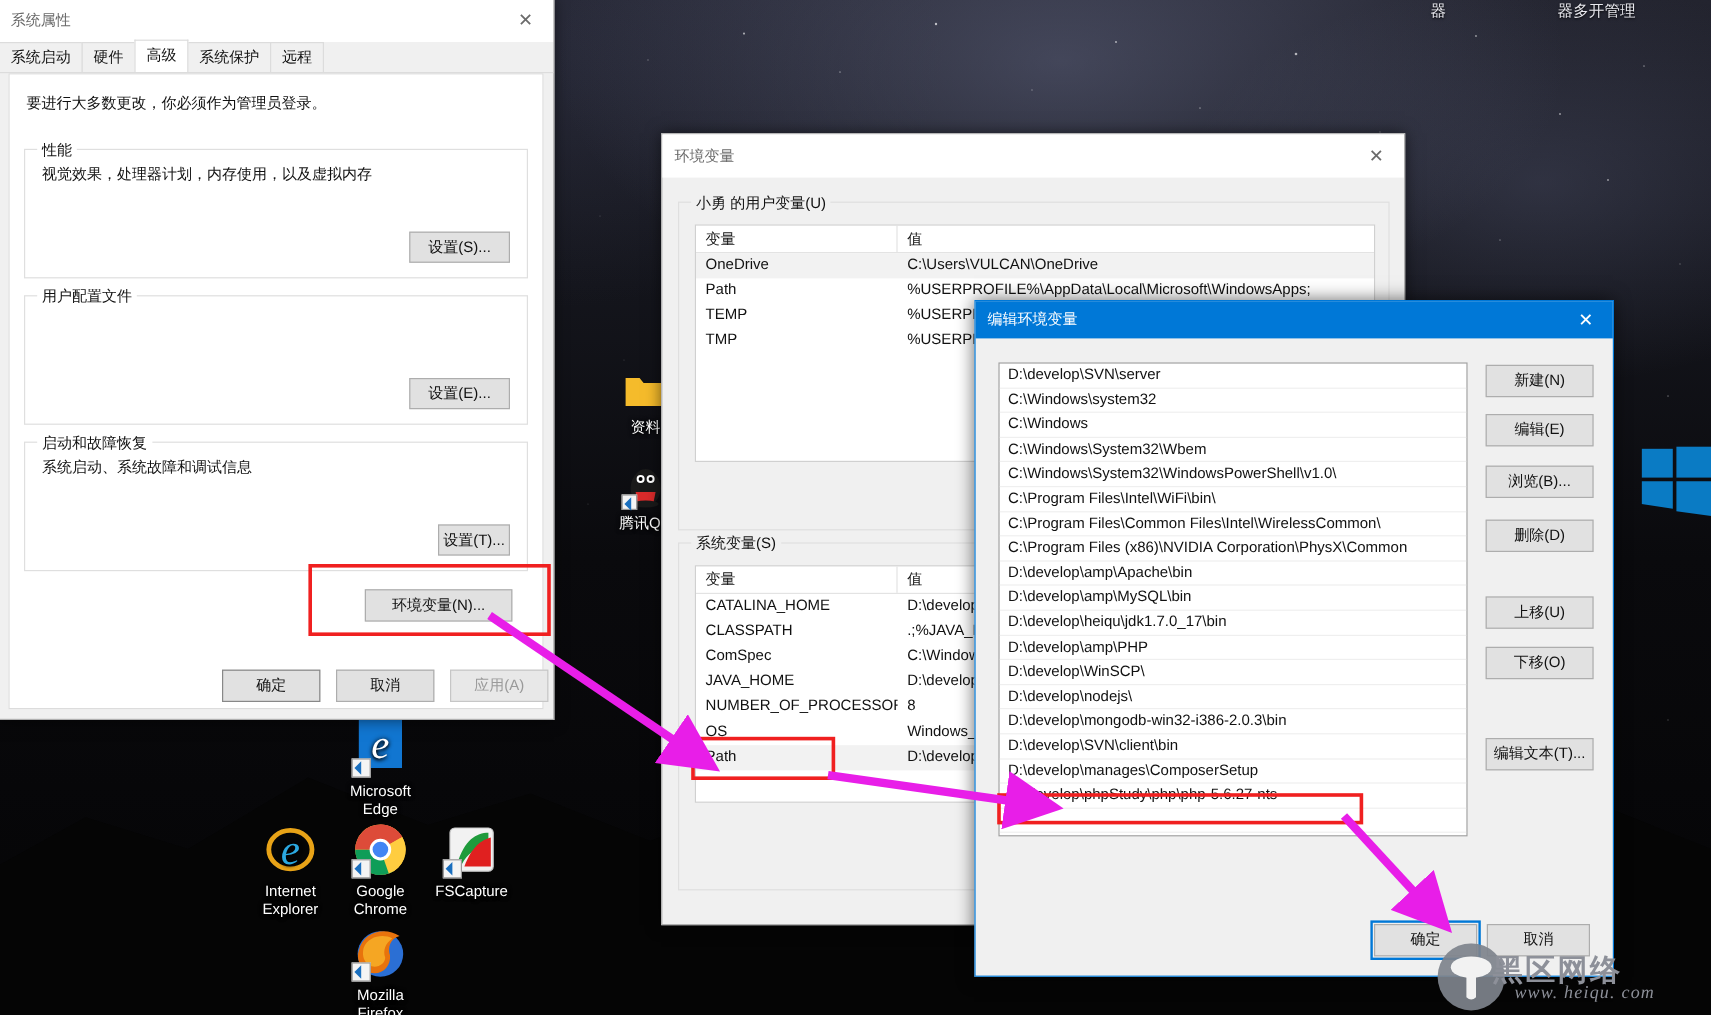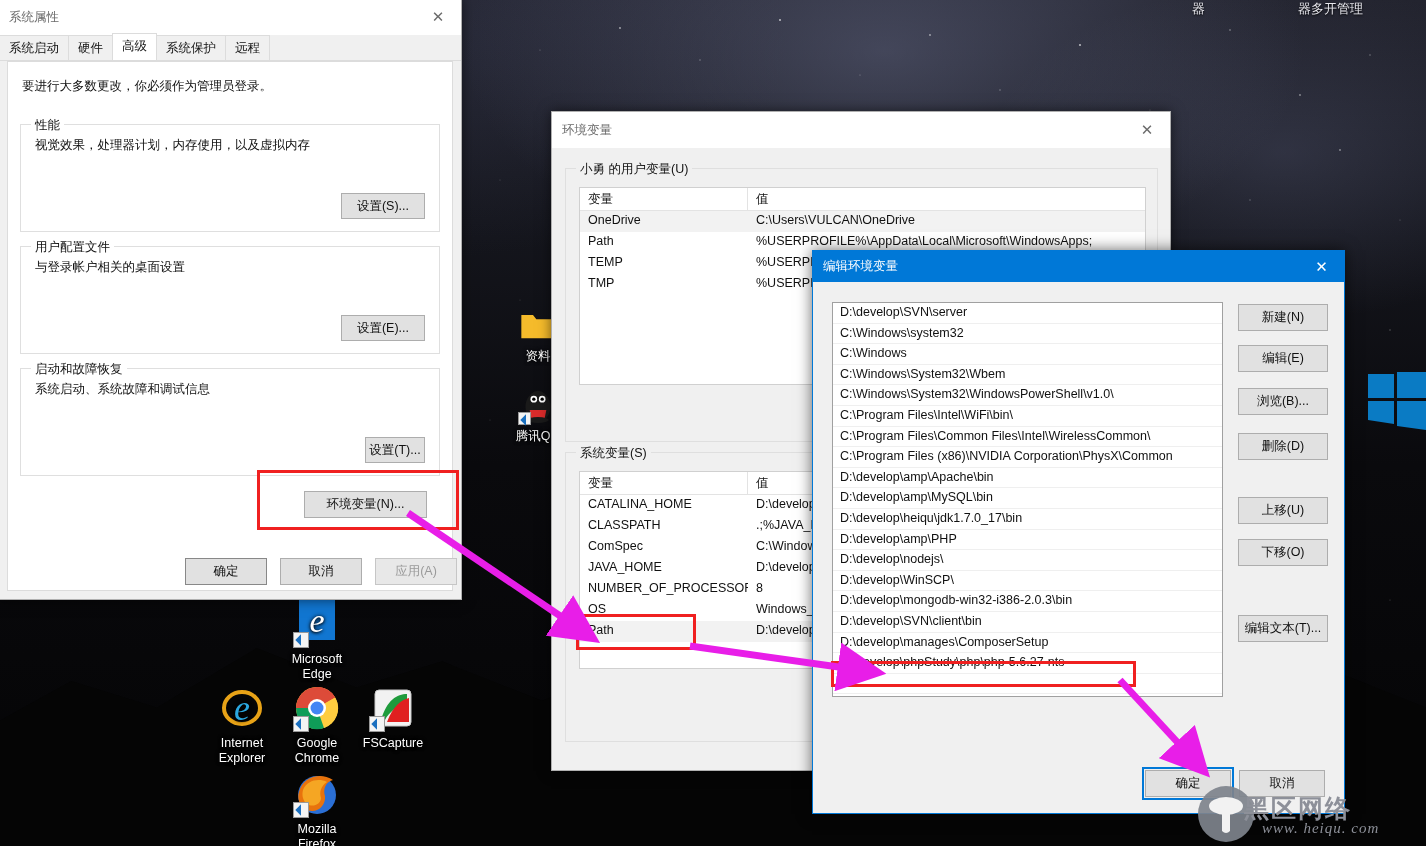--- a/index.html
+++ b/index.html
@@ -338,21 +338,20 @@
     <div class="sp-note">要进行大多数更改，你必须作为管理员登录。</div>
 
     <div class="group" style="left:12px; top:62px; right:12px; height:108px;">
       <span class="legend">性能</span>
       <div class="desc">视觉效果，处理器计划，内存使用，以及虚拟内存</div>
       <div class="btn" style="position:absolute; right:14px; bottom:12px; width:84px; height:26px;">设置(S)...</div>
     </div>
 
     <div class="group" style="left:12px; top:184px; right:12px; height:108px;">
       <span class="legend">用户配置文件</span>
-      <div class="desc">与登录帐户相关的桌面设置</div>
       <div class="btn" style="position:absolute; right:14px; bottom:12px; width:84px; height:26px;">设置(E)...</div>
     </div>
 
     <div class="group" style="left:12px; top:306px; right:12px; height:108px;">
       <span class="legend">启动和故障恢复</span>
       <div class="desc">系统启动、系统故障和调试信息</div>
       <div class="btn" style="position:absolute; right:14px; bottom:12px; width:60px; height:26px;">设置(T)...</div>
     </div>
 
     <div class="btn" style="position:absolute; left:296px; top:429px; width:123px; height:27px;">环境变量(N)...</div>
@@ -450,22 +449,22 @@
     <div class="pl-row">C:\Windows</div>
     <div class="pl-row">C:\Windows\System32\Wbem</div>
     <div class="pl-row">C:\Windows\System32\WindowsPowerShell\v1.0\</div>
     <div class="pl-row">C:\Program Files\Intel\WiFi\bin\</div>
     <div class="pl-row">C:\Program Files\Common Files\Intel\WirelessCommon\</div>
     <div class="pl-row">C:\Program Files (x86)\NVIDIA Corporation\PhysX\Common</div>
     <div class="pl-row">D:\develop\amp\Apache\bin</div>
     <div class="pl-row">D:\develop\amp\MySQL\bin</div>
     <div class="pl-row">D:\develop\heiqu\jdk1.7.0_17\bin</div>
     <div class="pl-row">D:\develop\amp\PHP</div>
+    <div class="pl-row">D:\develop\WinSCP\</div>
     <div class="pl-row">D:\develop\nodejs\</div>
-    <div class="pl-row">D:\develop\WinSCP\</div>
     <div class="pl-row">D:\develop\mongodb-win32-i386-2.0.3\bin</div>
     <div class="pl-row">D:\develop\SVN\client\bin</div>
     <div class="pl-row">D:\develop\manages\ComposerSetup</div>
     <div class="pl-row">D:\develop\phpStudy\php\php-5.6.27-nts</div>
     <div class="pl-row"></div>
     <div class="pl-row"></div>
 
   </div>
 
   <div class="btn sidebtn" style="top:53px;">新建(N)</div>

